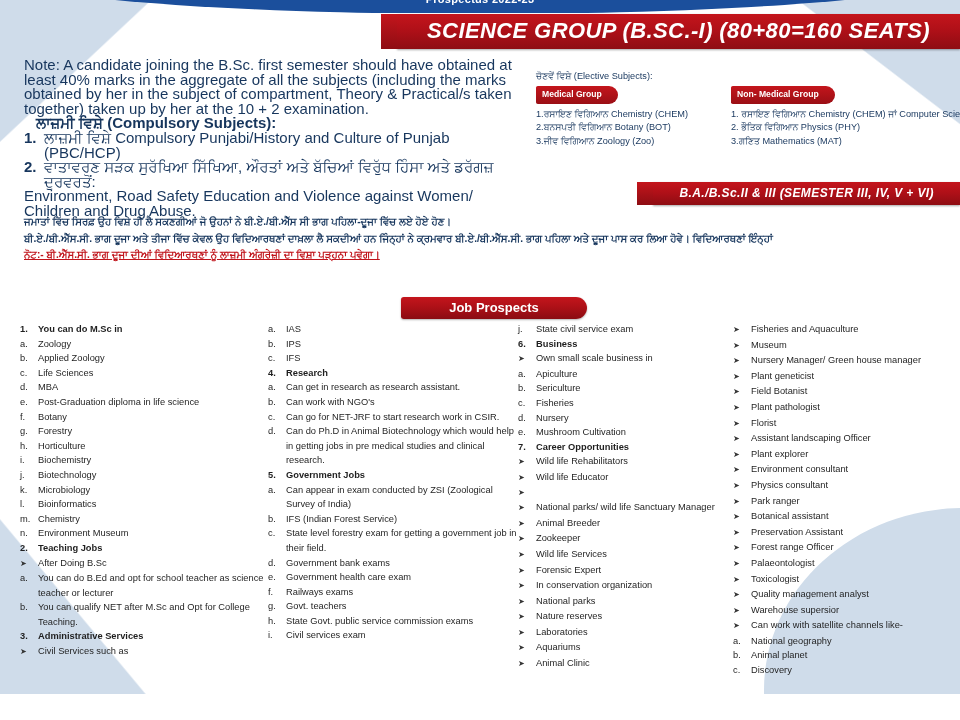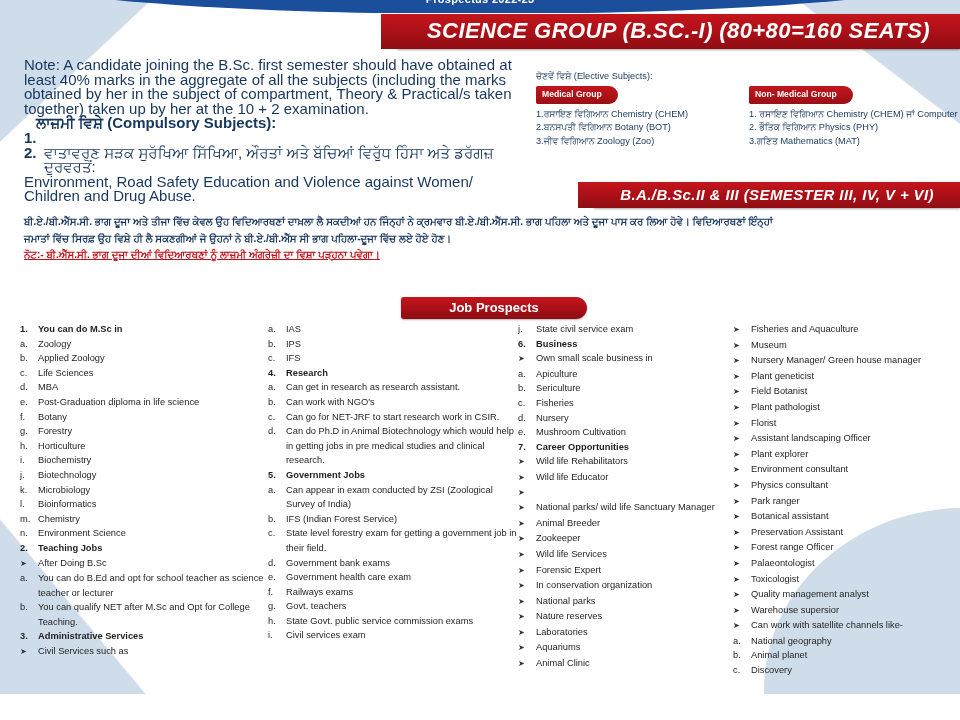--- a/index.html
+++ b/index.html
@@ -87,21 +87,21 @@
     content: ""; position: absolute; left: -16px; top: 0;
     width: 16px; height: 100%;
     background: linear-gradient(to bottom, #c4151c 0%, #8e0d13 100%);
   }
 
   #banner1 { position: absolute; left: 0; top: 14px; width: 960px; }
   #banner1 .ribbon { font-size: 22px; padding: 4px 30px 5px 30px; }
   #banner1 .ribbon:after { border-bottom-width: 33px; }
 
   #banner2 { position: absolute; left: 0; top: 182px; width: 960px; }
-  #banner2 .ribbon { font-size: 15px; padding: 4px 26px 5px 26px; }
+  #banner2 .ribbon { font-size: 12px; padding: 4px 26px 5px 26px; }
   #banner2 .ribbon:after { border-bottom-width: 29px; }
 
   
   .note-block {
     position: absolute; left: 24px; top: 58px; width: 500px;
     z-index: 3;
     color: #17365d;
     font-size: 15px;
     line-height: 14.6px;
   }
@@ -109,21 +109,21 @@
   .note-row { display: flex; }
   .note-row .num { width: 20px; flex: none; font-weight: bold; }
   .gur { font-weight: bold; margin-left: 12px; }
 
   
   .elective-block {
     position: absolute; left: 536px; top: 70px; width: 410px;
     z-index: 3; color: #17365d; font-size: 9.2px; line-height: 13.4px;
   }
   .elective-head { margin-bottom: 3px; }
-  .elective-cols { display: flex; gap: 18px; }
+  .elective-cols { display: flex; }
   .el-col { width: 195px; }
   .group-badge {
     display: inline-block;
     background: linear-gradient(to bottom, #c4151c, #9a0f15);
     color: #fff; font-weight: bold; font-size: 8.6px;
     padding: 2px 16px 2px 6px;
     border-radius: 2px 10px 10px 2px;
     margin-bottom: 4px;
   }
   .el-col ol { list-style: none; }
@@ -187,20 +187,21 @@
   <div id="banner1" class="ribbon-wrap">
     <div class="ribbon">SCIENCE GROUP (B.SC.-I) (80+80=160 SEATS)</div>
   </div>
 
   <div class="note-block">
     <p>Note:  A candidate joining the B.Sc. first semester should have obtained at least 40% marks in the aggregate of all the subjects (including the marks obtained by her in the subject of compartment, Theory &amp; Practical/s taken together) taken up by her at the 10 + 2 examination.</p>
     <p class="gur">ਲਾਜ਼ਮੀ ਵਿਸ਼ੇ (Compulsory Subjects):</p>
     <div id="note-items">
         <div class="note-row">
           <span class="num">1.</span>
+          <span>ਲਾਜ਼ਮੀ ਵਿਸ਼ੇ Compulsory Punjabi/History and Culture of Punjab (PBC/HCP)</span>
         </div>
         <div class="note-row">
           <span class="num">2.</span>
           <span>ਵਾਤਾਵਰਣ ਸੜਕ ਸੁਰੱਖਿਆ ਸਿੱਖਿਆ, ਔਰਤਾਂ ਅਤੇ ਬੱਚਿਆਂ ਵਿਰੁੱਧ ਹਿੰਸਾ ਅਤੇ ਡਰੱਗਜ਼ ਦੁਰਵਰਤੋਂ:</span>
         </div>
       </div>
     <p>Environment, Road Safety Education and Violence against Women/ Children and Drug Abuse.</p>
   </div>
 
   <div class="elective-block">
@@ -217,22 +218,22 @@
             <li>3.ਗਣਿਤ Mathematics (MAT)</li>
           </ol></div>
       </div>
   </div>
 
   <div id="banner2" class="ribbon-wrap">
     <div class="ribbon">B.A./B.Sc.II &amp; III (SEMESTER III, IV, V + VI)</div>
   </div>
 
   <div class="punjabi-block">
+    <div>ਜਮਾਤਾਂ ਵਿੱਚ ਸਿਰਫ਼ ਉਹ ਵਿਸ਼ੇ ਹੀ ਲੈ ਸਕਣਗੀਆਂ ਜੋ ਉਹਨਾਂ ਨੇ ਬੀ.ਏ./ਬੀ.ਐੱਸ ਸੀ ਭਾਗ ਪਹਿਲਾ-ਦੂਜਾ ਵਿੱਚ ਲਏ ਹੋਏ ਹੋਣ।</div>
     <div>ਬੀ.ਏ./ਬੀ.ਐੱਸ.ਸੀ. ਭਾਗ ਦੂਜਾ ਅਤੇ ਤੀਜਾ ਵਿੱਚ ਕੇਵਲ ਉਹ ਵਿਦਿਆਰਥਣਾਂ ਦਾਖ਼ਲਾ ਲੈ ਸਕਦੀਆਂ ਹਨ ਜਿੰਨ੍ਹਾਂ ਨੇ ਕ੍ਰਮਵਾਰ ਬੀ.ਏ./ਬੀ.ਐੱਸ.ਸੀ. ਭਾਗ ਪਹਿਲਾ ਅਤੇ ਦੂਜਾ ਪਾਸ ਕਰ ਲਿਆ ਹੋਵੇ। ਵਿਦਿਆਰਥਣਾਂ ਇੰਨ੍ਹਾਂ</div>
-    <div>ਜਮਾਤਾਂ ਵਿੱਚ ਸਿਰਫ਼ ਉਹ ਵਿਸ਼ੇ ਹੀ ਲੈ ਸਕਣਗੀਆਂ ਜੋ ਉਹਨਾਂ ਨੇ ਬੀ.ਏ./ਬੀ.ਐੱਸ ਸੀ ਭਾਗ ਪਹਿਲਾ-ਦੂਜਾ ਵਿੱਚ ਲਏ ਹੋਏ ਹੋਣ।</div>
     <div class="punjabi-note">ਨੋਟ:- ਬੀ.ਐੱਸ.ਸੀ. ਭਾਗ ਦੂਜਾ ਦੀਆਂ ਵਿਦਿਆਰਥਣਾਂ ਨੂੰ ਲਾਜ਼ਮੀ ਅੰਗਰੇਜ਼ੀ ਦਾ ਵਿਸ਼ਾ ਪੜ੍ਹਨਾ ਪਵੇਗਾ।</div>
   </div>
 
   <div class="jp-header">
     <span class="jp-pill">Job Prospects</span>
   </div>
 
   <div class="jp-columns">
     <div class="jp-col c1" id="jp-c1">
         <div class="jp-item head">
@@ -286,21 +287,21 @@
         <div class="jp-item">
           <span class="mk">l.</span>
           <span class="tx">Bioinformatics</span>
         </div>
         <div class="jp-item">
           <span class="mk">m.</span>
           <span class="tx">Chemistry</span>
         </div>
         <div class="jp-item">
           <span class="mk">n.</span>
-          <span class="tx">Environment Science</span>
+          <span class="tx">Environment Museum</span>
         </div>
         <div class="jp-item head">
           <span class="mk">2.</span>
           <span class="tx">Teaching Jobs</span>
         </div>
         <div class="jp-item">
           <span class="mk arrow">➤</span>
           <span class="tx">After Doing B.Sc</span>
         </div>
         <div class="jp-item">

